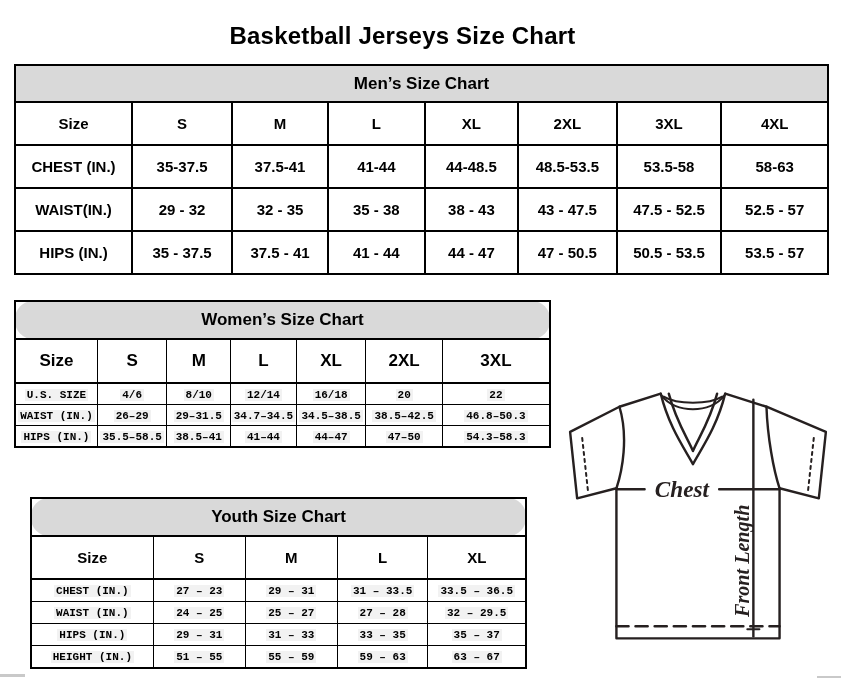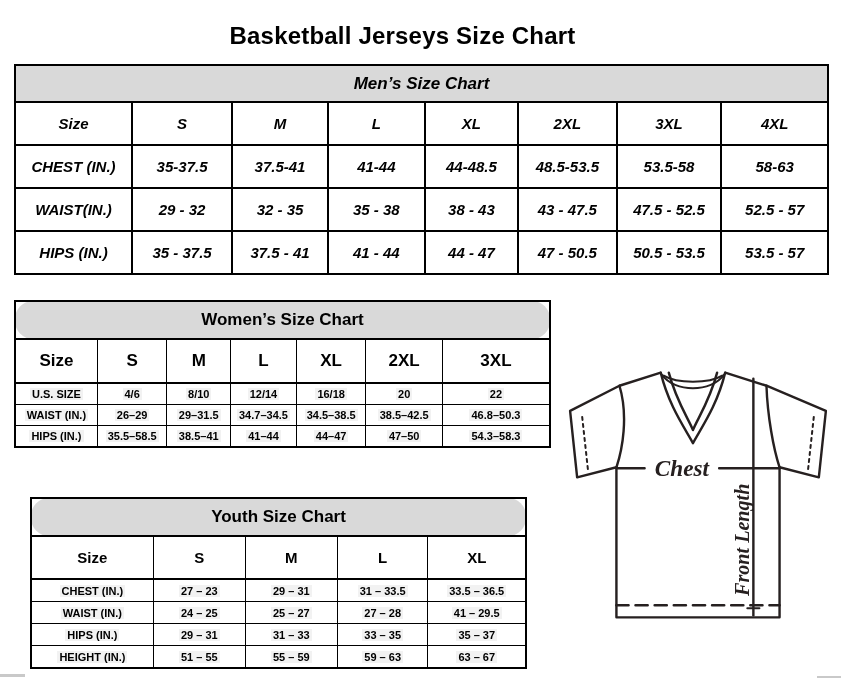--- a/index.html
+++ b/index.html
@@ -12,49 +12,49 @@
   
   .tbl{border-collapse:collapse;table-layout:fixed;position:absolute;background:#fff;
        border:2px solid #000;}
   .tbl td{border:1px solid #000;padding:0;text-align:center;vertical-align:middle;
           font-weight:bold;color:#000;overflow:hidden;white-space:nowrap;}
   .tbl .title-row td{background:#d9d9d9;font-size:17px;}
   .hl{display:inline-block;padding:0 2px;}
 
   
   .tbl-mens{left:14px;top:64px;width:815px;}
-  .tbl-mens td{border-width:2px;font-size:15px;font-style:italic;}
+  .tbl-mens td{border-width:2px;font-size:15px;}
   .tbl-mens .title-row td{height:35px;}
   .tbl-mens .header-row td{height:41px;}
   .tbl-mens .data-row td{height:41px;}
   .tbl-mens col.c0{width:14.4%}.tbl-mens col.c1{width:12.3%}.tbl-mens col.c2{width:11.8%}
   .tbl-mens col.c3{width:11.9%}.tbl-mens col.c4{width:11.5%}.tbl-mens col.c5{width:12.1%}
   .tbl-mens col.c6{width:12.9%}.tbl-mens col.c7{width:13.1%}
 
   
   .tbl-light td{border-width:1px;}
   .tbl-light .title-row td{border-bottom-width:2px;height:36px;border-radius:18px;}
   .tbl-light .header-row td{border-bottom-width:2px;}
-  .tbl-light .data-row .hl{background:#f2f2f2;}
+  .tbl-light .data-row .hl{background:#f2f2f2;font-family:Liberation Mono, monospace;}
 
   .tbl-womens{left:14px;top:300px;width:537px;}
   .tbl-womens .header-row td{height:42px;font-size:17px;}
   .tbl-womens .data-row td{height:20px;font-size:11px;}
   .tbl-womens col.c0{width:15.4%}.tbl-womens col.c1{width:13.0%}.tbl-womens col.c2{width:11.9%}
   .tbl-womens col.c3{width:12.3%}.tbl-womens col.c4{width:13.0%}.tbl-womens col.c5{width:14.3%}
   .tbl-womens col.c6{width:20.1%}
 
   .tbl-youth{left:30px;top:497px;width:497px;}
   .tbl-youth .header-row td{height:41px;font-size:15px;}
   .tbl-youth .data-row td{height:21px;font-size:11px;}
   .tbl-youth col.c0{width:24.7%}.tbl-youth col.c1{width:18.6%}.tbl-youth col.c2{width:18.6%}
   .tbl-youth col.c3{width:18.3%}.tbl-youth col.c4{width:19.8%}
 
   
-  .jersey{position:absolute;left:556px;top:363px;width:287px;height:268px;}
+  .jersey{position:absolute;left:556px;top:384px;width:287px;height:268px;}
   .jersey svg{display:block;width:100%;height:100%;}
   .jersey .measure-label{font-family:"Liberation Serif",serif;font-style:italic;
                          font-weight:bold;fill:#262020;}
 
   
   .sb{position:absolute;background:#c9c9c9;}
   .sb-left{left:0;top:674px;width:25px;height:3px;}
   .sb-right{left:817px;top:676px;width:24px;height:2px;}
 </style>
 </head>
@@ -199,21 +199,21 @@
           <td><span class="hl">27 – 23</span></td>
           <td><span class="hl">29 – 31</span></td>
           <td><span class="hl">31 – 33.5</span></td>
           <td><span class="hl">33.5 – 36.5</span></td>
         </tr>
         <tr class="data-row">
           <td><span class="hl">WAIST (IN.)</span></td>
           <td><span class="hl">24 – 25</span></td>
           <td><span class="hl">25 – 27</span></td>
           <td><span class="hl">27 – 28</span></td>
-          <td><span class="hl">41 – 29.5</span></td>
+          <td><span class="hl">32 – 29.5</span></td>
         </tr>
         <tr class="data-row">
           <td><span class="hl">HIPS (IN.)</span></td>
           <td><span class="hl">29 – 31</span></td>
           <td><span class="hl">31 – 33</span></td>
           <td><span class="hl">33 – 35</span></td>
           <td><span class="hl">35 – 37</span></td>
         </tr>
         <tr class="data-row">
           <td><span class="hl">HEIGHT (IN.)</span></td>

